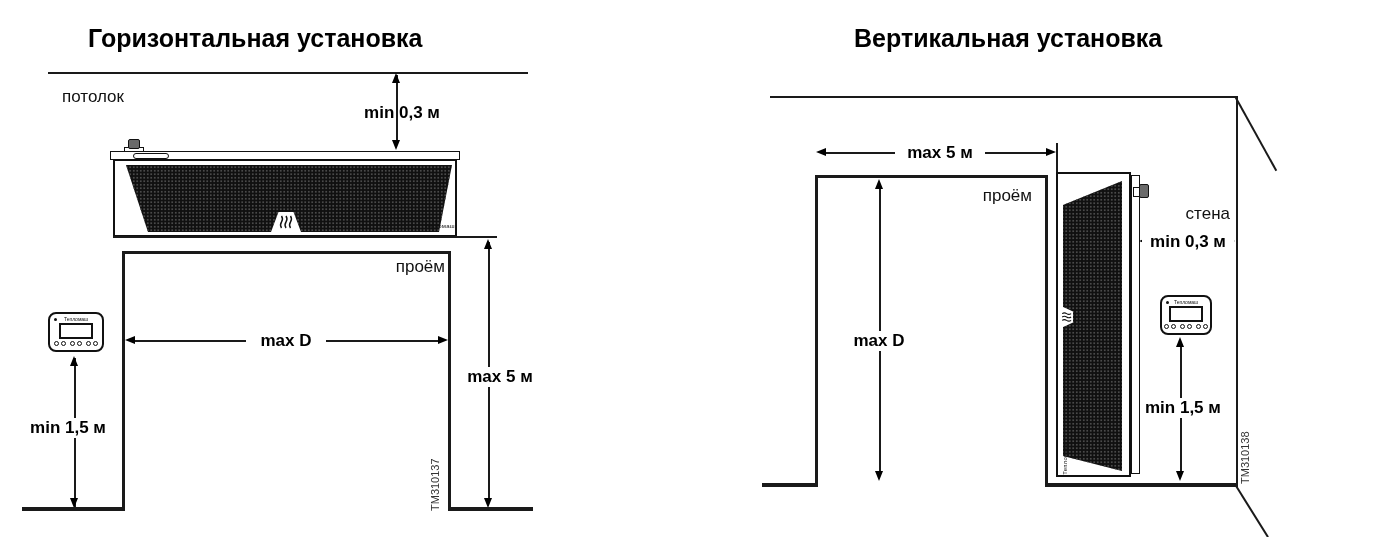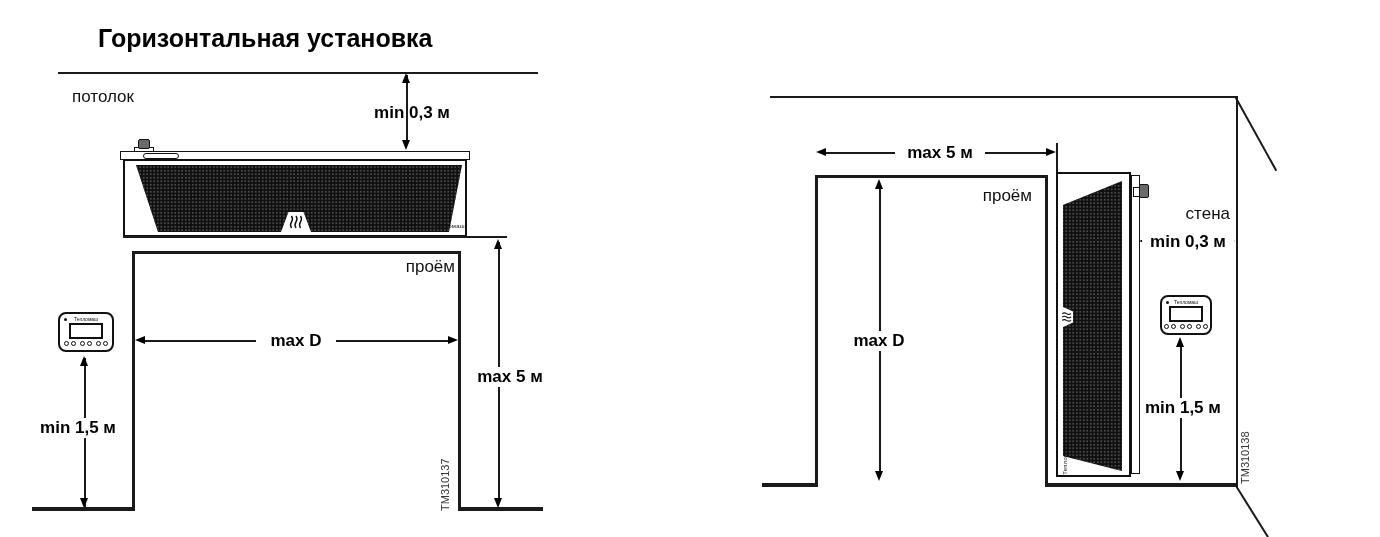--- a/index.html
+++ b/index.html
@@ -1,21 +1,21 @@
 <!DOCTYPE html>
 <html><head>
 <meta charset="utf-8">
 <style>
   html,body{margin:0;padding:0;}
   body{
     width:1380px;height:537px;position:relative;background:#ffffff;
     font-family:"Liberation Sans", sans-serif;color:#111;overflow:hidden;
   }
   .diagram{position:absolute;top:0;height:537px;width:690px;}
-  #left-diagram{left:10px;}
+  #left-diagram{left:0;}
   #right-diagram{left:690px;}
   .title{position:absolute;font-size:25px;font-weight:bold;white-space:nowrap;color:#000;}
   .lbl{position:absolute;font-size:17px;white-space:nowrap;color:#111;}
   .dim{position:absolute;font-size:17px;font-weight:bold;white-space:nowrap;color:#000;text-align:center;}
   .dim.bg{background:#fff;}
   .hline,.vline,.dline{position:absolute;background:#1a1a1a;}
   .thick{background:#1a1a1a;}
   .dline{transform-origin:0 0;}
   .ah{position:absolute;width:0;height:0;border-style:solid;}
   .ah.up{border-width:0 4.5px 10px 4.5px;border-color:transparent transparent #000 transparent;}
@@ -116,20 +116,21 @@
   <div class="dim bg" style="left:18px;top:418px;width:100px;">min 1,5 м</div>
 
   <div class="hline thick" style="left:22px;top:507px;width:102px;height:4px;"></div>
   <div class="hline thick" style="left:448px;top:507px;width:85px;height:4px;"></div>
 
   <div class="vtext" style="left:429px;top:453px;height:58px;">TM310137</div>
 </div>
 
 <div class="diagram" id="right-diagram">
 
+  <div class="title" style="left:164px;top:24px;">Вертикальная установка</div>
 
   <div class="hline" style="left:80px;top:96px;width:468px;height:2px;"></div>
   <div class="dline" style="left:546px;top:96px;width:85px;height:2px;transform:rotate(61deg);"></div>
   <div class="vline" style="left:546px;top:96px;width:2px;height:391px;"></div>
   <div class="lbl" style="left:478px;top:159px;width:62px;text-align:right;margin-top:45px;">стена</div>
 
   <div class="hline" style="left:135px;top:152px;width:222px;height:1.5px;"></div>
   <div class="ah left" style="left:126px;top:148px;"></div>
   <div class="ah right" style="left:356px;top:148px;"></div>
   <div class="dim bg" style="left:205px;top:143px;width:90px;">max 5 м</div>

